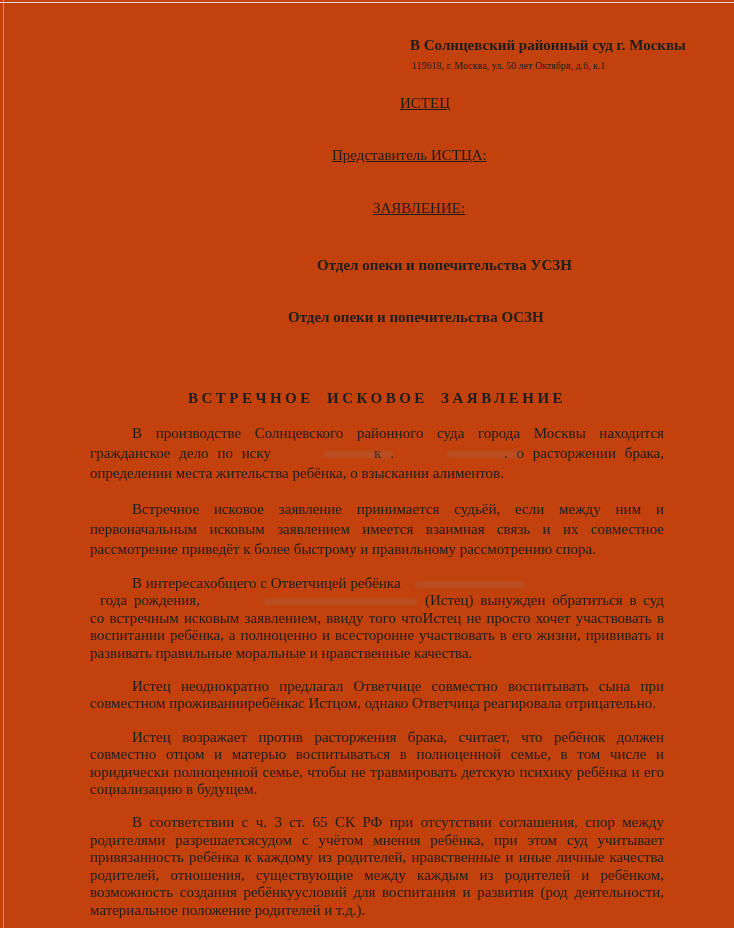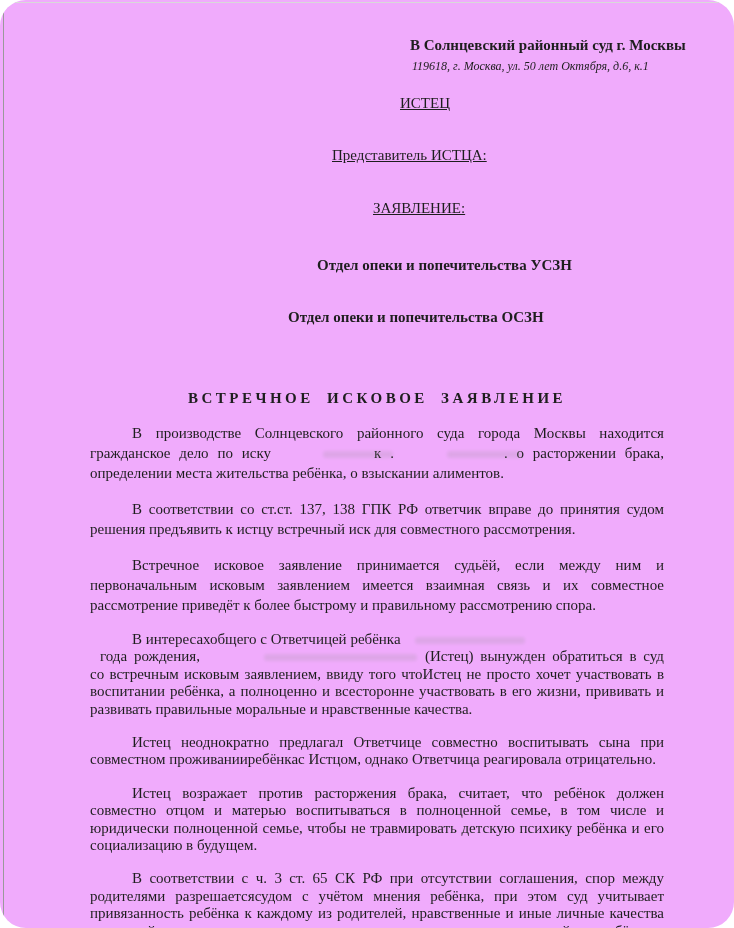--- a/index.html
+++ b/index.html
@@ -1,44 +1,43 @@
 <!DOCTYPE html>
 <html><head>
 <meta charset="utf-8">
 <style>
   html, body { margin: 0; padding: 0; }
   body { background: #ffffff; }
   .page {
     position: relative;
     width: 734px;
     height: 928px;
-    background: #f0abfc;
+    background: #c2410c;
     overflow: hidden;
     font-family: "Liberation Serif", "DejaVu Serif", serif;
     color: #1e1e1e;
-    border-radius: 26px;
   }
   
   .edge-left {
     position: absolute; left: 3px; top: 0; bottom: 0; width: 1px;
     background: #9a9a9a;
   }
   .edge-top {
     position: absolute; left: 0; right: 0; top: 2px; height: 1px;
     background: #d9d9d9;
   }
   
   .hline {
     position: absolute;
     white-space: nowrap;
     font-size: 15px;
     line-height: 16px;
   }
   .hline.bold { font-weight: bold; }
-  .hline.italic { font-style: italic; font-size: 12px; }
+  .hline.italic { font-size: 10px; }
   .hline.underl { text-decoration: underline; }
   
   .doc-body {
     position: absolute;
     left: 74px;
     top: 378px;
     width: 606px;
     font-size: 15px;
   }
   .doc-title {
@@ -88,21 +87,20 @@
     <div class="hline underl" style="left:373px; top:200px;">ЗАЯВЛЕНИЕ:</div>
     <div class="hline bold" style="left:317px; top:257px;">Отдел опеки и попечительства УСЗН</div>
     <div class="hline bold" style="left:288px; top:309px;">Отдел опеки и попечительства ОСЗН</div>
   </div>
 
   <div class="doc-body">
     <div class="doc-title">ВСТРЕЧНОЕ ИСКОВОЕ ЗАЯВЛЕНИЕ</div>
 
     <div class="sec-a">
       <p class="para"><span>В производстве Солнцевского районного суда города Москвы находится гражданское дело по иску</span><span class="gap g1"><i class="smudge in-gap"></i></span><span>к .</span><span class="gap g2"><i class="smudge in-gap"></i></span><span>. о расторжении брака, определении места жительства ребёнка, о взыскании алиментов.</span></p>
-      <p class="para">В соответствии со ст.ст. 137, 138 ГПК РФ ответчик вправе до принятия судом решения предъявить к истцу встречный иск для совместного рассмотрения.</p>
       <p class="para">Встречное исковое заявление принимается судьёй, если между ним и первоначальным исковым заявлением имеется взаимная связь и их совместное рассмотрение приведёт к более быстрому и правильному рассмотрению спора.</p>
     </div>
 
     <div class="sec-b">
       <p class="para"><span>В интересахобщего с Ответчицей ребёнка</span><span class="smudge w110"></span><br><span class="ind"></span><span>года рождения,</span><span class="gap g3"><i class="smudge in-gap"></i></span><span>(Истец) вынужден обратиться в суд со встречным исковым заявлением, ввиду того чтоИстец не просто хочет участвовать в воспитании ребёнка, а полноценно и всесторонне участвовать в его жизни, прививать и развивать правильные моральные и нравственные качества.</span></p>
       <p class="para">Истец неоднократно предлагал Ответчице совместно воспитывать сына при совместном проживанииребёнкас Истцом, однако Ответчица реагировала отрицательно.</p>
       <p class="para">Истец возражает против расторжения брака, считает, что ребёнок должен совместно отцом и матерью воспитываться в полноценной семье, в том числе и юридически полноценной семье, чтобы не травмировать детскую психику ребёнка и его социализацию в будущем.</p>
       <p class="para">В соответствии с ч. 3 ст. 65 СК РФ при отсутствии соглашения, спор между родителями разрешаетсясудом с учётом мнения ребёнка, при этом суд учитывает привязанность ребёнка к каждому из родителей, нравственные и иные личные качества родителей, отношения, существующие между каждым из родителей и ребёнком, возможность создания ребёнкуусловий для воспитания и развития (род деятельности, материальное положение родителей и т.д.).</p>
       <p class="para">По требованию родителей (одного из них) в порядке, установленном гражданским процессуальным законодательством, и с учетом требований абзаца второго настоящего пункта суд с обязательным участием органа опеки и попечительства вправе определить место</p>
     </div>

